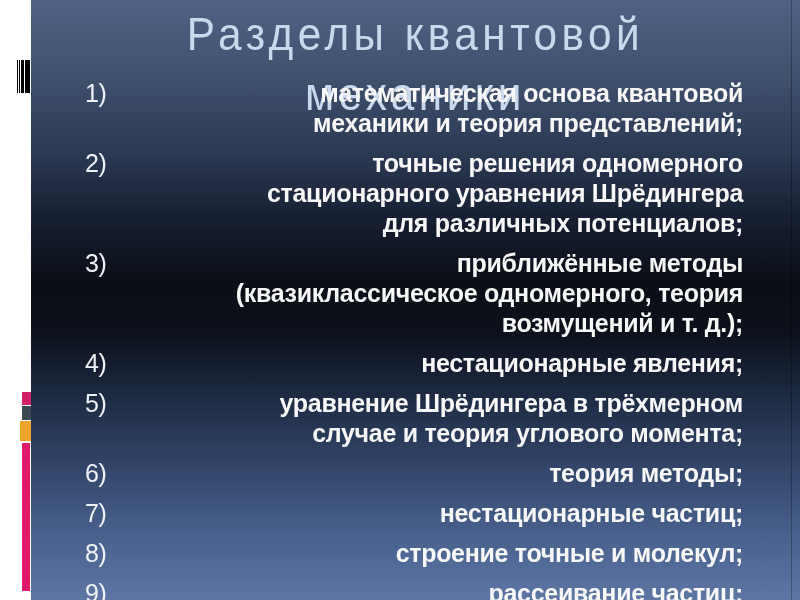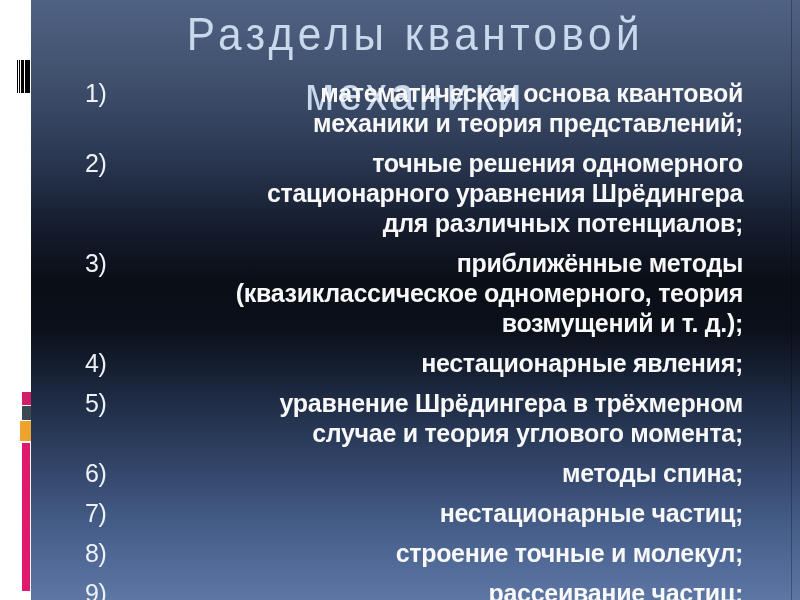--- a/index.html
+++ b/index.html
@@ -137,21 +137,21 @@
       <span class="num">4)</span>
       <span class="txt">нестационарные явления;</span>
     </div>
     <div class="li">
       <span class="num">5)</span>
       <span class="txt">уравнение Шрёдингера в трёхмерном
 случае и теория углового момента;</span>
     </div>
     <div class="li">
       <span class="num">6)</span>
-      <span class="txt">методы спина;</span>
+      <span class="txt">теория методы;</span>
     </div>
     <div class="li">
       <span class="num">7)</span>
       <span class="txt"> нестационарные частиц;</span>
     </div>
     <div class="li">
       <span class="num">8)</span>
       <span class="txt">строение точные и молекул;</span>
     </div>
     <div class="li">

